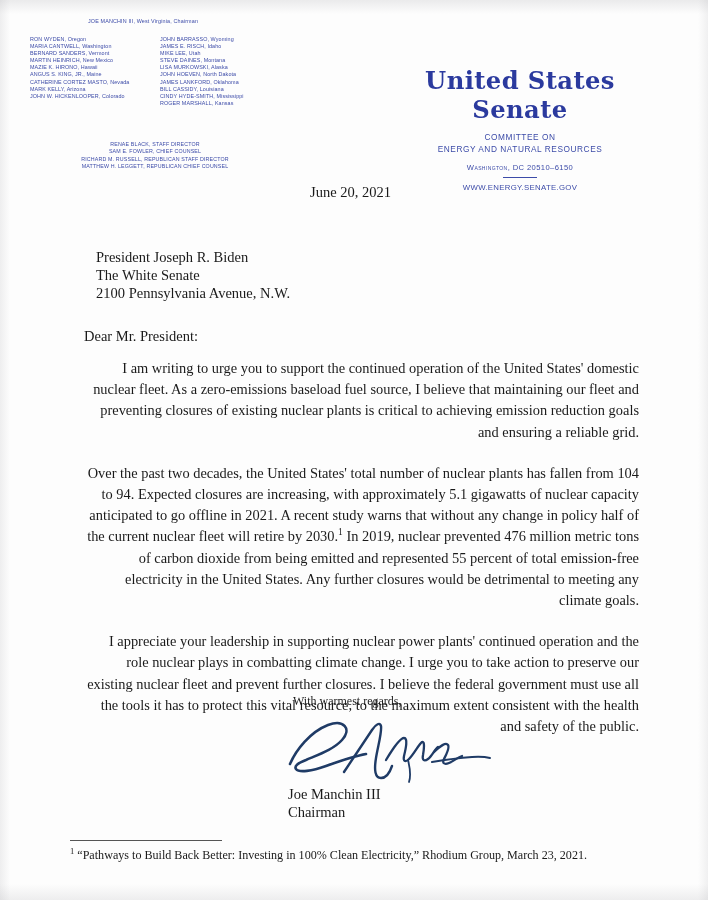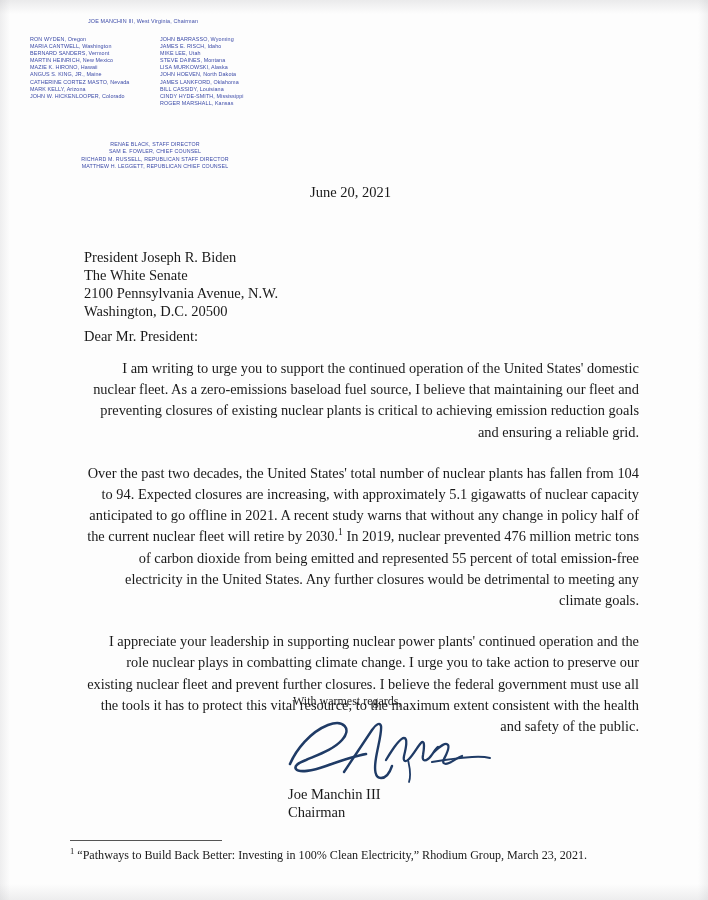--- a/index.html
+++ b/index.html
@@ -162,21 +162,21 @@
   
   .date {
     position: absolute;
     top: 184px;
     left: 310px;
     font-size: 14.5px;
   }
   .recipient {
     position: absolute;
     top: 248px;
-    left: 84px;
+    left: 96px;
     font-size: 14.5px;
     line-height: 18px;
   }
   .salutation {
     position: absolute;
     top: 328px;
     left: 84px;
     font-size: 14.5px;
   }
   .body-text {
@@ -281,29 +281,36 @@
       </div>
     </div>
 
     <div class="staff">
       <div class="staff-line">RENAE BLACK, STAFF DIRECTOR</div>
       <div class="staff-line">SAM E. FOWLER, CHIEF COUNSEL</div>
       <div class="staff-line">RICHARD M. RUSSELL, REPUBLICAN STAFF DIRECTOR</div>
       <div class="staff-line">MATTHEW H. LEGGETT, REPUBLICAN CHIEF COUNSEL</div>
     </div>
 
+    <div class="masthead">
+      <div class="senate-title">United States Senate</div>
+      <div class="committee-on">COMMITTEE ON</div>
+      <div class="committee-name">ENERGY AND NATURAL RESOURCES</div>
+      <div class="address-line">Washington, DC 20510–6150</div>
+      <div class="hr-rule"></div>
+      <div class="website">WWW.ENERGY.SENATE.GOV</div>
+    </div>
   </div>
 
   <div class="date">June 20, 2021</div>
 
   <div class="recipient">
     <div>President Joseph R. Biden</div>
     <div>The White Senate</div>
     <div>2100 Pennsylvania Avenue, N.W.</div>
-    <div>Washington, D.C. 20500</div>
   </div>
 
   <div class="salutation">Dear Mr. President:</div>
 
   <div class="body-text">
     <p>I am writing to urge you to support the continued operation of the United States' domestic nuclear fleet. As a zero-emissions baseload fuel source, I believe that maintaining our fleet and preventing closures of existing nuclear plants is critical to achieving emission reduction goals and ensuring a reliable grid.</p>
     <p><span>Over the past two decades, the United States' total number of nuclear plants has fallen from 104 to 94. Expected closures are increasing, with approximately 5.1 gigawatts of nuclear capacity anticipated to go offline in 2021. A recent study warns that without any change in policy half of the current nuclear fleet will retire by 2030.</span><sup class="fn">1</sup><span> In 2019, nuclear prevented 476 million metric tons of carbon dioxide from being emitted and represented 55 percent of total emission-free electricity in the United States.  Any further closures would be detrimental to meeting any climate goals.</span></p>
     <p>I appreciate your leadership in supporting nuclear power plants' continued operation and the role nuclear plays in combatting climate change. I urge you to take action to preserve our existing nuclear fleet and prevent further closures.  I believe the federal government must use all the tools it has to protect this vital resource, to the maximum extent consistent with the health and safety of the public.</p>
   </div>
 

